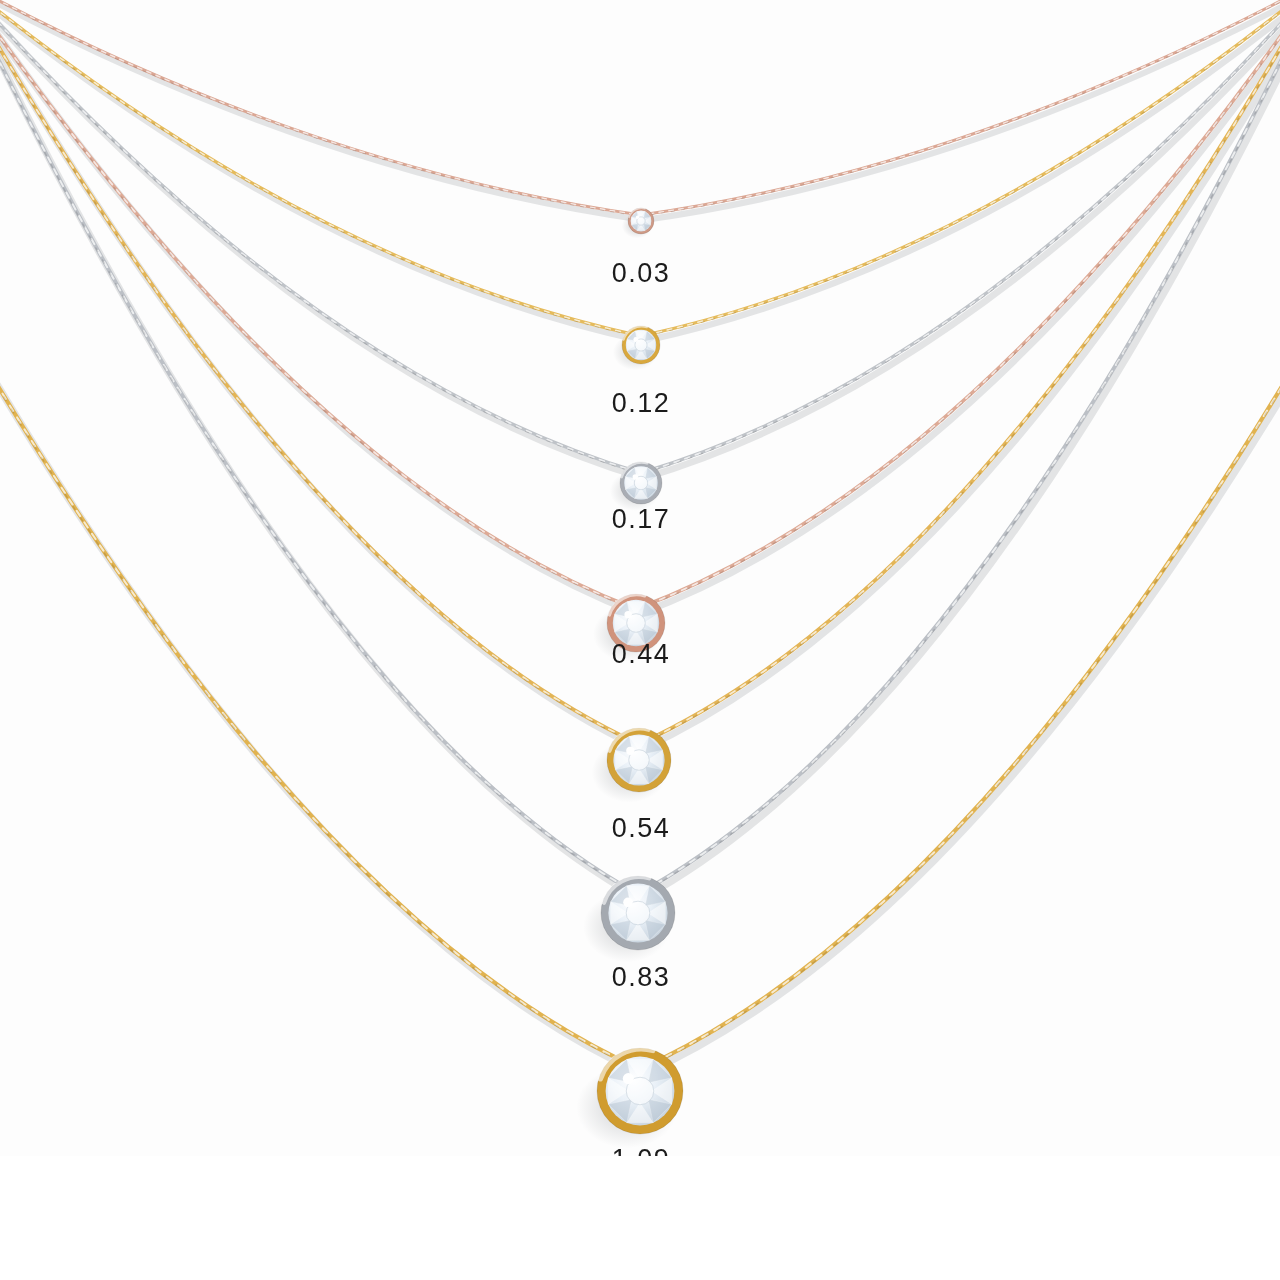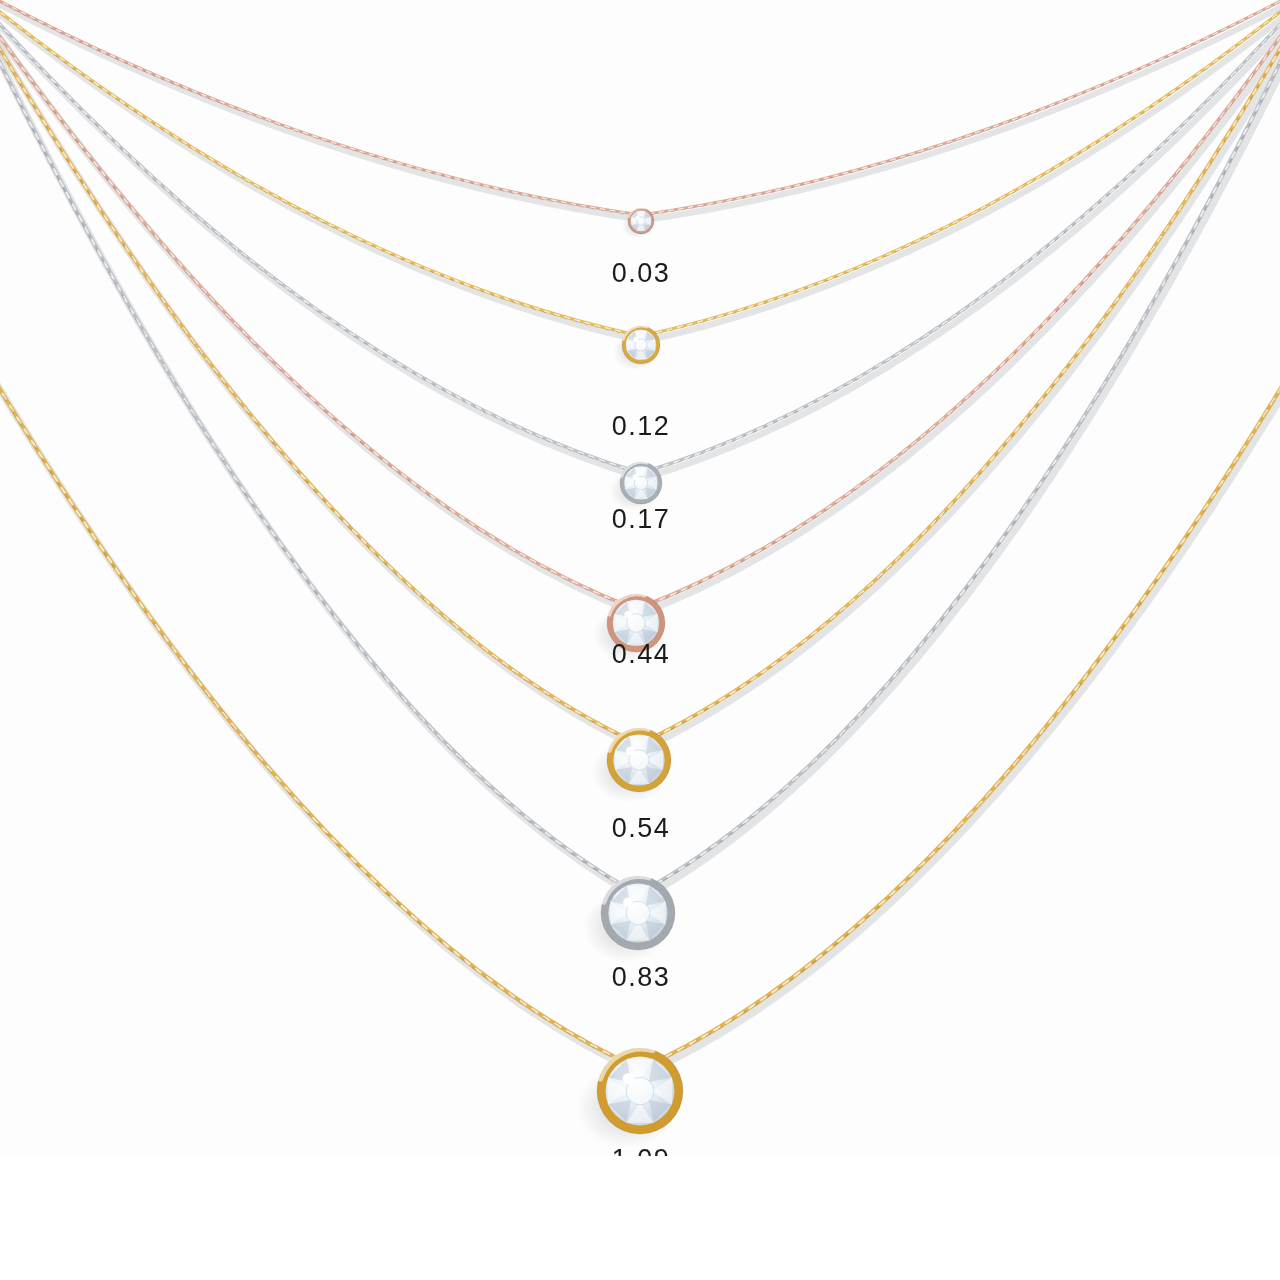--- a/index.html
+++ b/index.html
@@ -217,21 +217,21 @@
           <path d="M 626.8356899266408 1059.2185440816118 L 653.164310073359 1059.2185440816118 L 640 1079.304 Z" fill="rgba(255,255,255,0.55)" stroke="rgba(255,255,255,0.45)" stroke-width="0.5"></path>
           <path d="M 653.164310073359 1059.2185440816118 L 671.7814559183882 1077.835689926641 L 648.2703209127578 1082.7296790872422 Z" fill="rgba(176,190,204,0.42)" stroke="rgba(255,255,255,0.45)" stroke-width="0.5"></path>
           <circle cx="640" cy="1091" r="13.76" fill="rgba(255,255,255,0.55)" stroke="rgba(190,203,214,0.8)" stroke-width="0.7"></circle>
           <circle cx="628.304" cy="1078.616" r="5.504" fill="#ffffff"></circle>
         </g>
       </g>
   </svg>
 
   <div id="captions">
       <div class="caption" style="left: 641px; top: 258px;">0.03</div>
-      <div class="caption" style="left: 641px; top: 388px; margin-top: 23px;">0.12</div>
+      <div class="caption" style="left: 641px; top: 388px;">0.12</div>
       <div class="caption" style="left: 641px; top: 504px;">0.17</div>
       <div class="caption" style="left: 641px; top: 639px;">0.44</div>
       <div class="caption" style="left: 641px; top: 813px; text-align: right;">0.54</div>
       <div class="caption" style="left: 641px; top: 962px;">0.83</div>
       <div class="caption" style="left: 641px; top: 1144px;">1.09</div>
     </div>
 
 
 </div>
 

